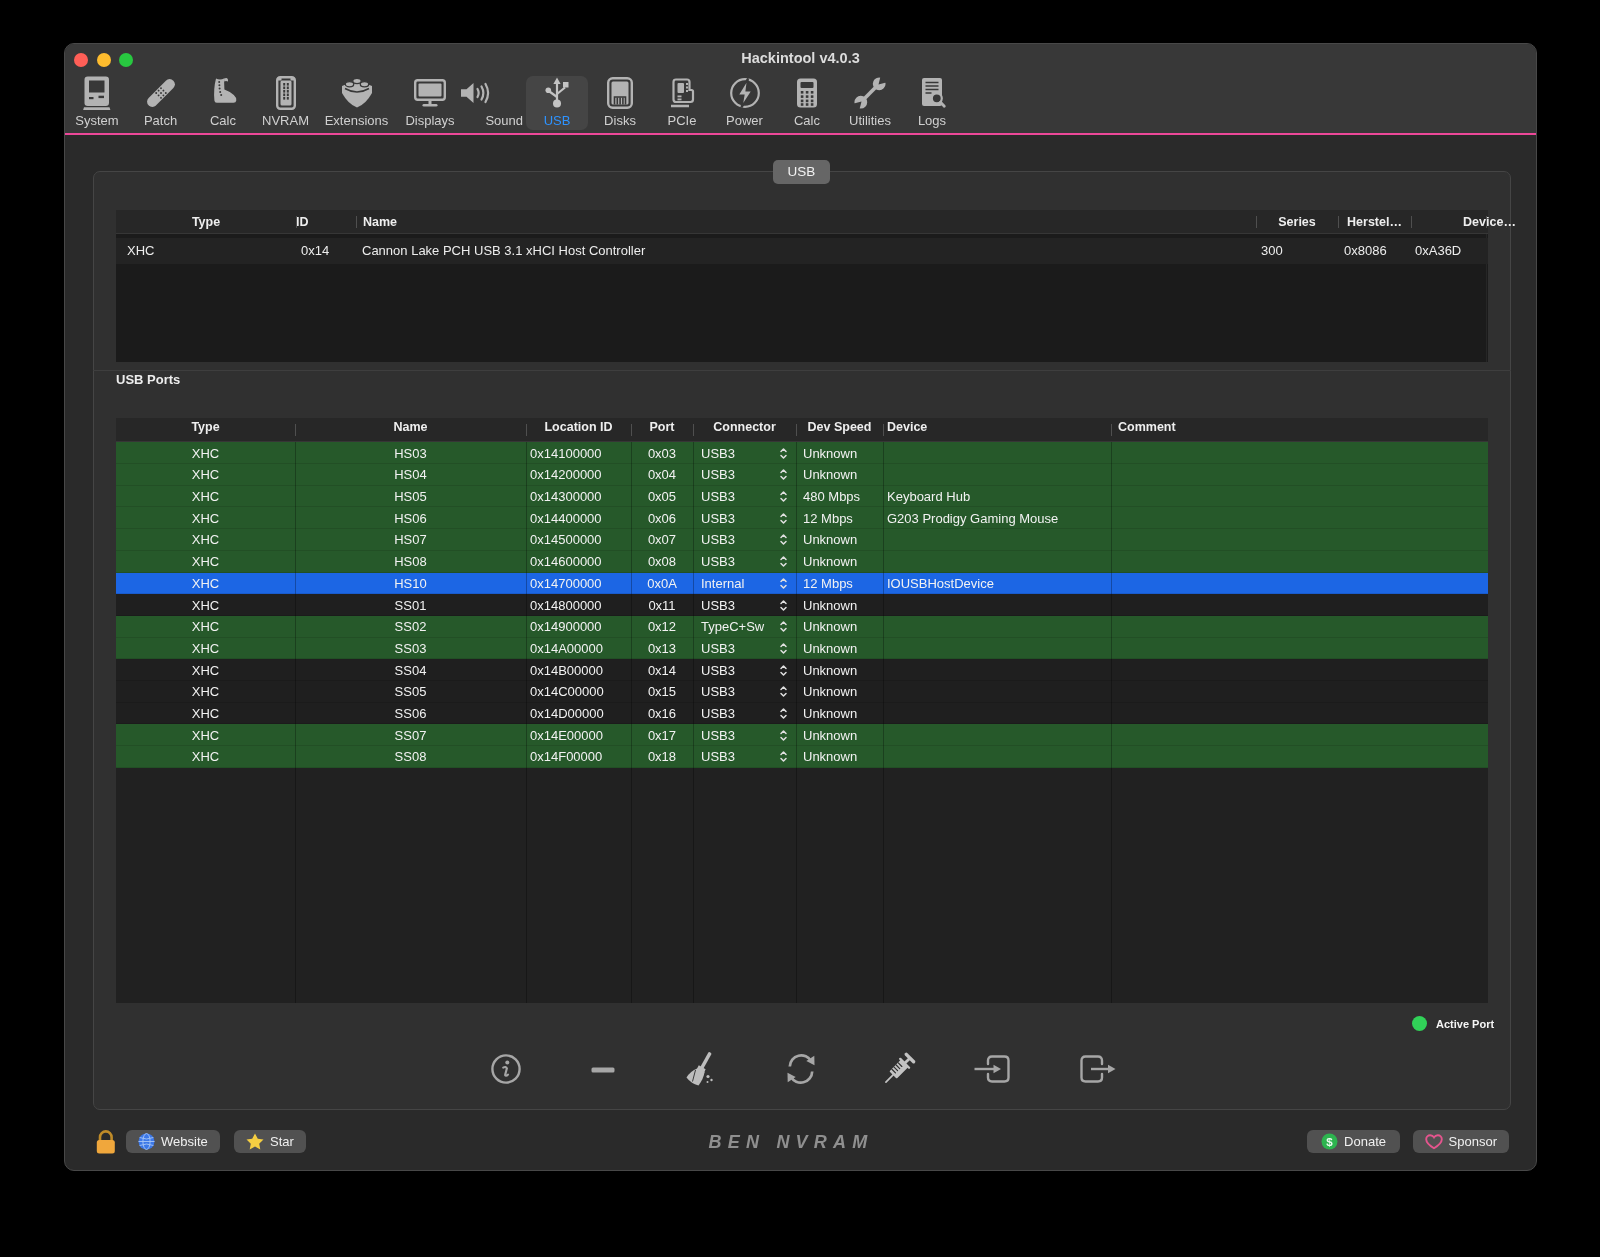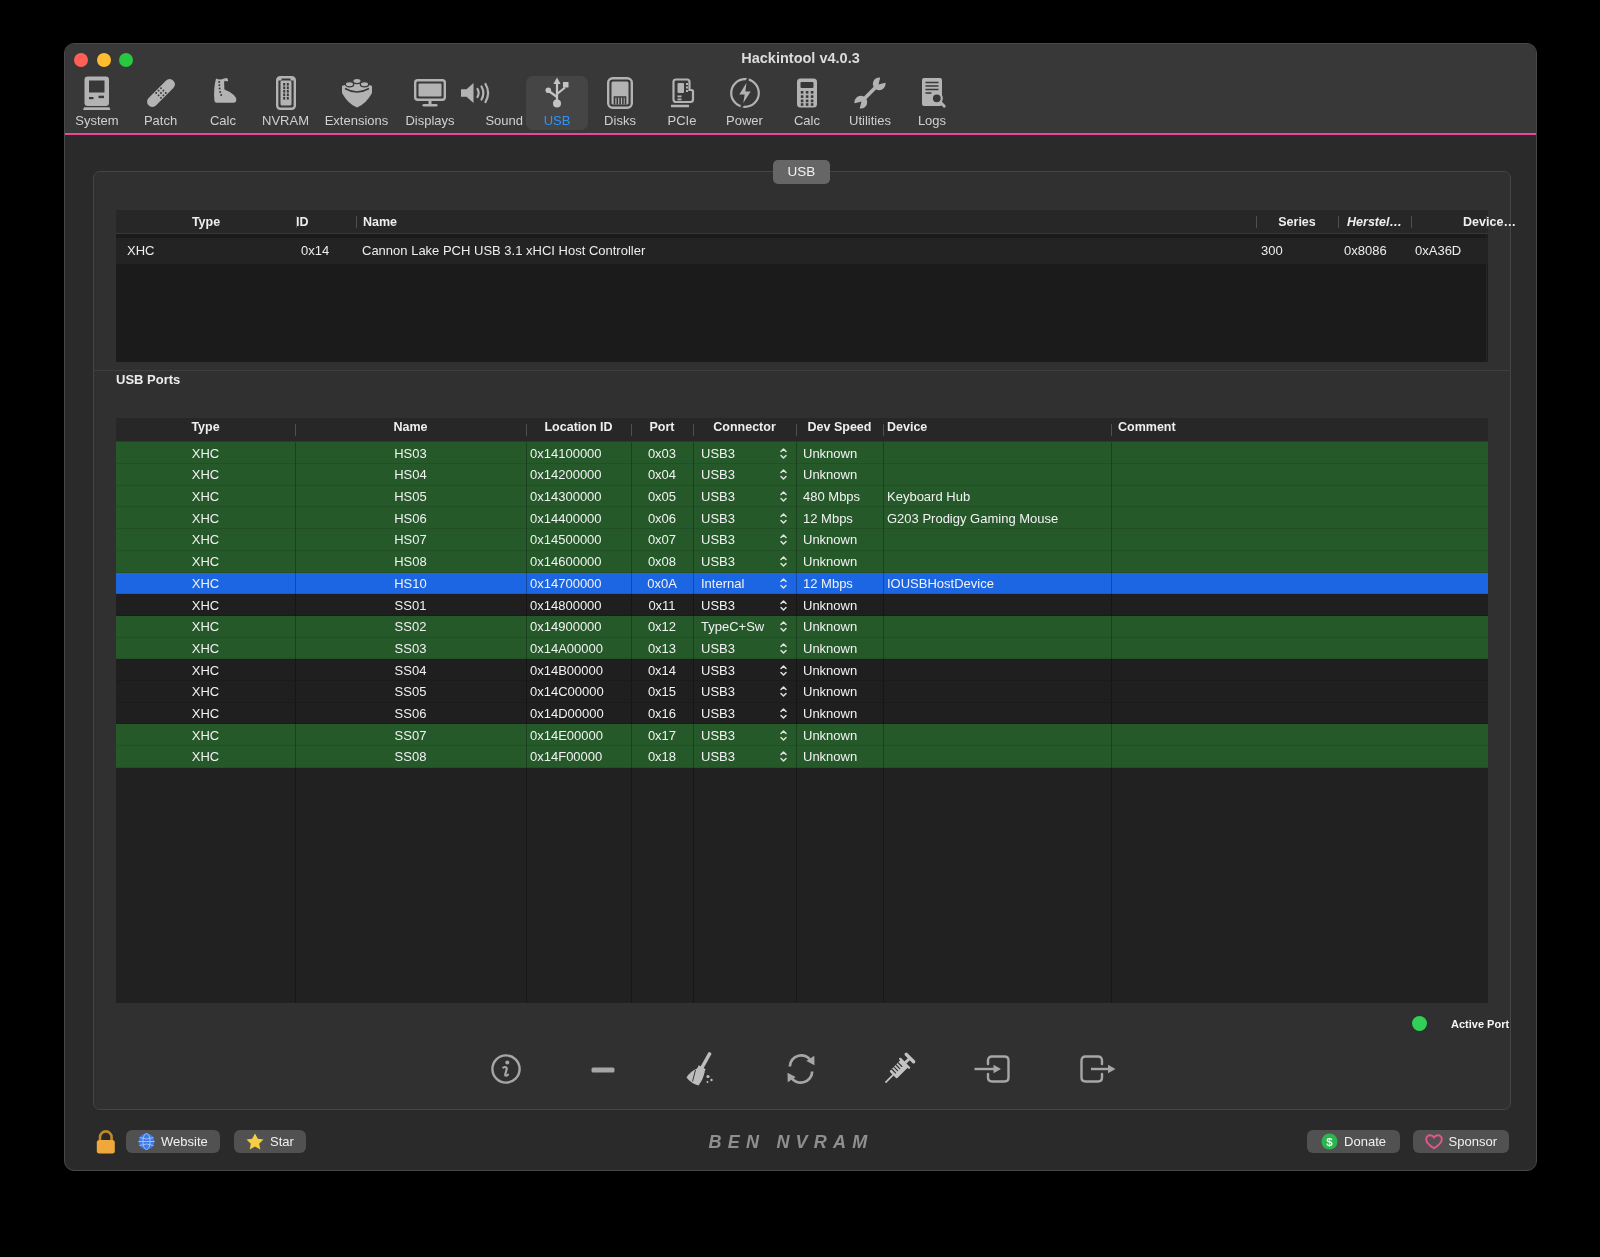--- a/index.html
+++ b/index.html
@@ -47,21 +47,21 @@
 .w4{width:103px;justify-content:space-between !important;padding:0 8px 0 8px;}
 .w5{width:87px;justify-content:flex-start !important;padding-left:7px;}
 .w6{width:228px;justify-content:flex-start !important;padding-left:4px;}
 .w7{width:377px;}
 .gl{position:absolute;top:24px;width:1px;height:561px;background:rgba(0,0,0,0.28);z-index:3;}
 .r{box-shadow:inset 0 -1px rgba(0,0,0,0.10);}
 .htick{position:absolute;top:6px;width:1px;height:12px;background:#4f4f4f;}
 
 #legend{position:absolute;left:1347px;top:972px;display:flex;align-items:center;}
 #legend .dot{width:15px;height:15px;border-radius:50%;background:#31d158;}
-#legend .lt{margin-left:24px;font-size:11px;font-weight:bold;color:#f5f5f5;}
+#legend .lt{margin-left:9px;font-size:11px;font-weight:bold;color:#f5f5f5;}
 
 .aic{position:absolute;}
 
 .bbtn{position:absolute;top:1086px;height:23px;background:#515151;border-radius:6px;
   display:flex;align-items:center;color:#f0f0f0;font-size:13px;padding:0 12px;}
 #benbaker{position:absolute;top:1088px;left:626px;width:200px;text-align:center;
   font-style:italic;font-weight:bold;font-size:18px;letter-spacing:6.2px;color:#8f8f8f;}
 </style>
 </head>
 <body>
@@ -276,21 +276,21 @@
   <div id="usbtab">USB</div>
   <div id="panel"></div>
   <div id="pdiv"></div>
   <div id="usbports">USB Ports</div>
   <div id="t1">
     <div class="hdr">
       <div class="hc" style="left:0;width:180px;text-align:center;">Type</div>
       <div class="hc" style="left:180px;width:60px;text-align:left;">ID</div>
       <div class="hc" style="left:247px;">Name</div>
       <div class="hc" style="left:1140px;width:82px;text-align:center;">Series</div>
-      <div class="hc" style="left:1222px;width:73px;text-align:center;font-style:italic;">Herstel…</div>
+      <div class="hc" style="left:1222px;width:73px;text-align:center;">Herstel…</div>
       <div class="hc" style="left:1295px;width:77px;text-align:center;margin-left:40px;">Device…</div>
       <div class="htick" style="left:180px;"></div>
       <div class="htick" style="left:240px;"></div>
       <div class="htick" style="left:1140px;"></div>
       <div class="htick" style="left:1222px;"></div>
       <div class="htick" style="left:1295px;"></div>
       <div class="htick" style="left:1370px;"></div>
     </div>
     <div style="position:absolute;left:1370px;top:24px;width:1px;height:128px;background:rgba(255,255,255,0.05);"></div>
     <div class="row1">

